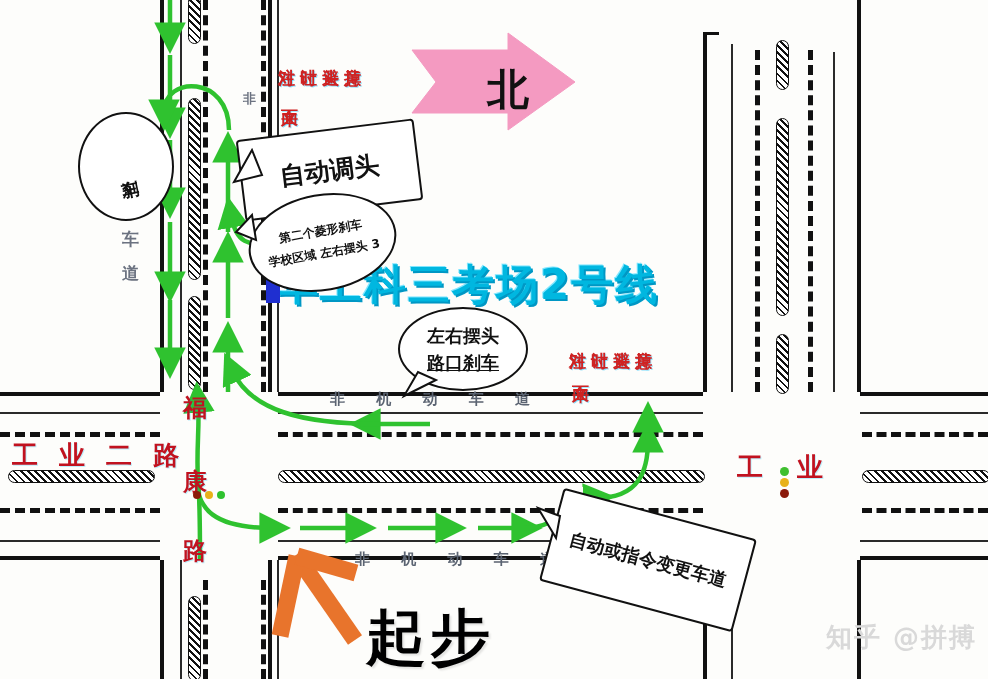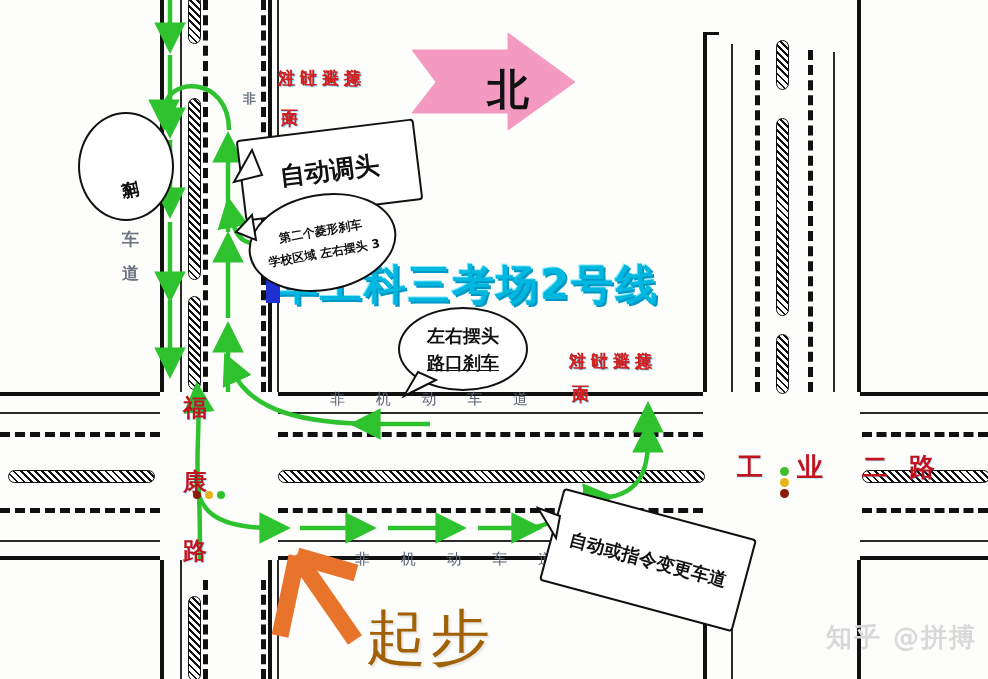--- a/index.html
+++ b/index.html
@@ -15,21 +15,21 @@
       background:repeating-linear-gradient(45deg,#111 0 2px,#fff 2px 5px);
       border:1px solid #111;}
   .median-h{position:absolute;border-radius:7px;
       background:repeating-linear-gradient(45deg,#111 0 2px,#fff 2px 5px);
       border:1px solid #111;}
 
   
   .redtxt{position:absolute;color:#c1121f;font-weight:bold;
       text-shadow:1px 1px 0 rgba(0,200,255,.25);}
   .greytxt{position:absolute;color:#6b7280;font-weight:bold;letter-spacing:2px;}
-  .bike-label{position:absolute;color:#5b6472;font-weight:normal;font-size:15px;letter-spacing:13px;}
+  .bike-label{position:absolute;color:#5b6472;font-weight:bold;font-size:15px;letter-spacing:13px;}
 
   .title{position:absolute;font-size:42px;font-weight:bold;letter-spacing:2px;
       color:#00b7e0;
       text-shadow:2px 2px 0 #0097c4, -1px -1px 0 #7fe6ff;
       white-space:nowrap;}
 
   
   .warn{position:absolute;display:flex;flex-direction:row-reverse;gap:3px;}
   .warn span{writing-mode:vertical-rl;text-orientation:upright;
       color:#cf2222;font-weight:bold;font-size:17px;line-height:1.12;
@@ -39,21 +39,21 @@
   .callout{position:absolute;background:#fff;border:2px solid #111;
       display:flex;align-items:center;justify-content:center;text-align:center;
       color:#111;font-weight:bold;}
   .co-rect{border-radius:4px;}
   .co-oval{border-radius:50%;}
 
   
   .north{position:absolute;}
 
   
-  .wm{position:absolute;color:#a16207;font-weight:normal;
+  .wm{position:absolute;color:#000000;font-weight:bold;
       text-shadow:2px 2px 2px rgba(0,0,0,.10);}
   .wm2{position:absolute;color:#d9d9d9;font-weight:bold;font-size:26px;letter-spacing:2px;}
 
   
   .tl{position:absolute;border-radius:50%;}
 
   svg.ov{position:absolute;left:0;top:0;width:988px;height:679px;pointer-events:none;}
 </style>
 </head>
 <body>
@@ -195,24 +195,24 @@
     <span>面来</span>
   </div>
 
   <div class="greytxt" style="left:122px;top:228px;font-size:17px;">车</div>
   <div class="greytxt" style="left:122px;top:262px;font-size:17px;">道</div>
   <div class="greytxt" style="left:243px;top:90px;font-size:13px;">非</div>
 
   <div class="bike-label" style="left:330px;top:390px;">非 机 动 车 道</div>
   <div class="bike-label" style="left:355px;top:550px;">非 机 动 车 道</div>
 
+  <div class="redtxt" style="left:12px;top:438px;font-size:26px;letter-spacing:6px;">工 业 二 路</div>
 
   <div class="redtxt" style="left:737px;top:450px;font-size:26px;">工</div>
   <div class="redtxt" style="left:797px;top:450px;font-size:26px;">业</div>
-  <div class="redtxt" style="left:862px;top:450px;font-size:26px;letter-spacing:6px;">二    路</div>
 
   <div class="redtxt" style="left:183px;top:392px;font-size:24px;">福</div>
   <div class="redtxt" style="left:183px;top:466px;font-size:24px;">康</div>
   <div class="redtxt" style="left:183px;top:535px;font-size:24px;">路</div>
 
   <div class="tl" style="left:193px;top:491px;width:8px;height:8px;background:#8b1a0a;"></div>
   <div class="tl" style="left:205px;top:491px;width:8px;height:8px;background:#e8b21a;"></div>
   <div class="tl" style="left:217px;top:491px;width:8px;height:8px;background:#2fc22f;"></div>
 
   <div class="tl" style="left:780px;top:467px;width:9px;height:9px;background:#3fbf2f;"></div>

